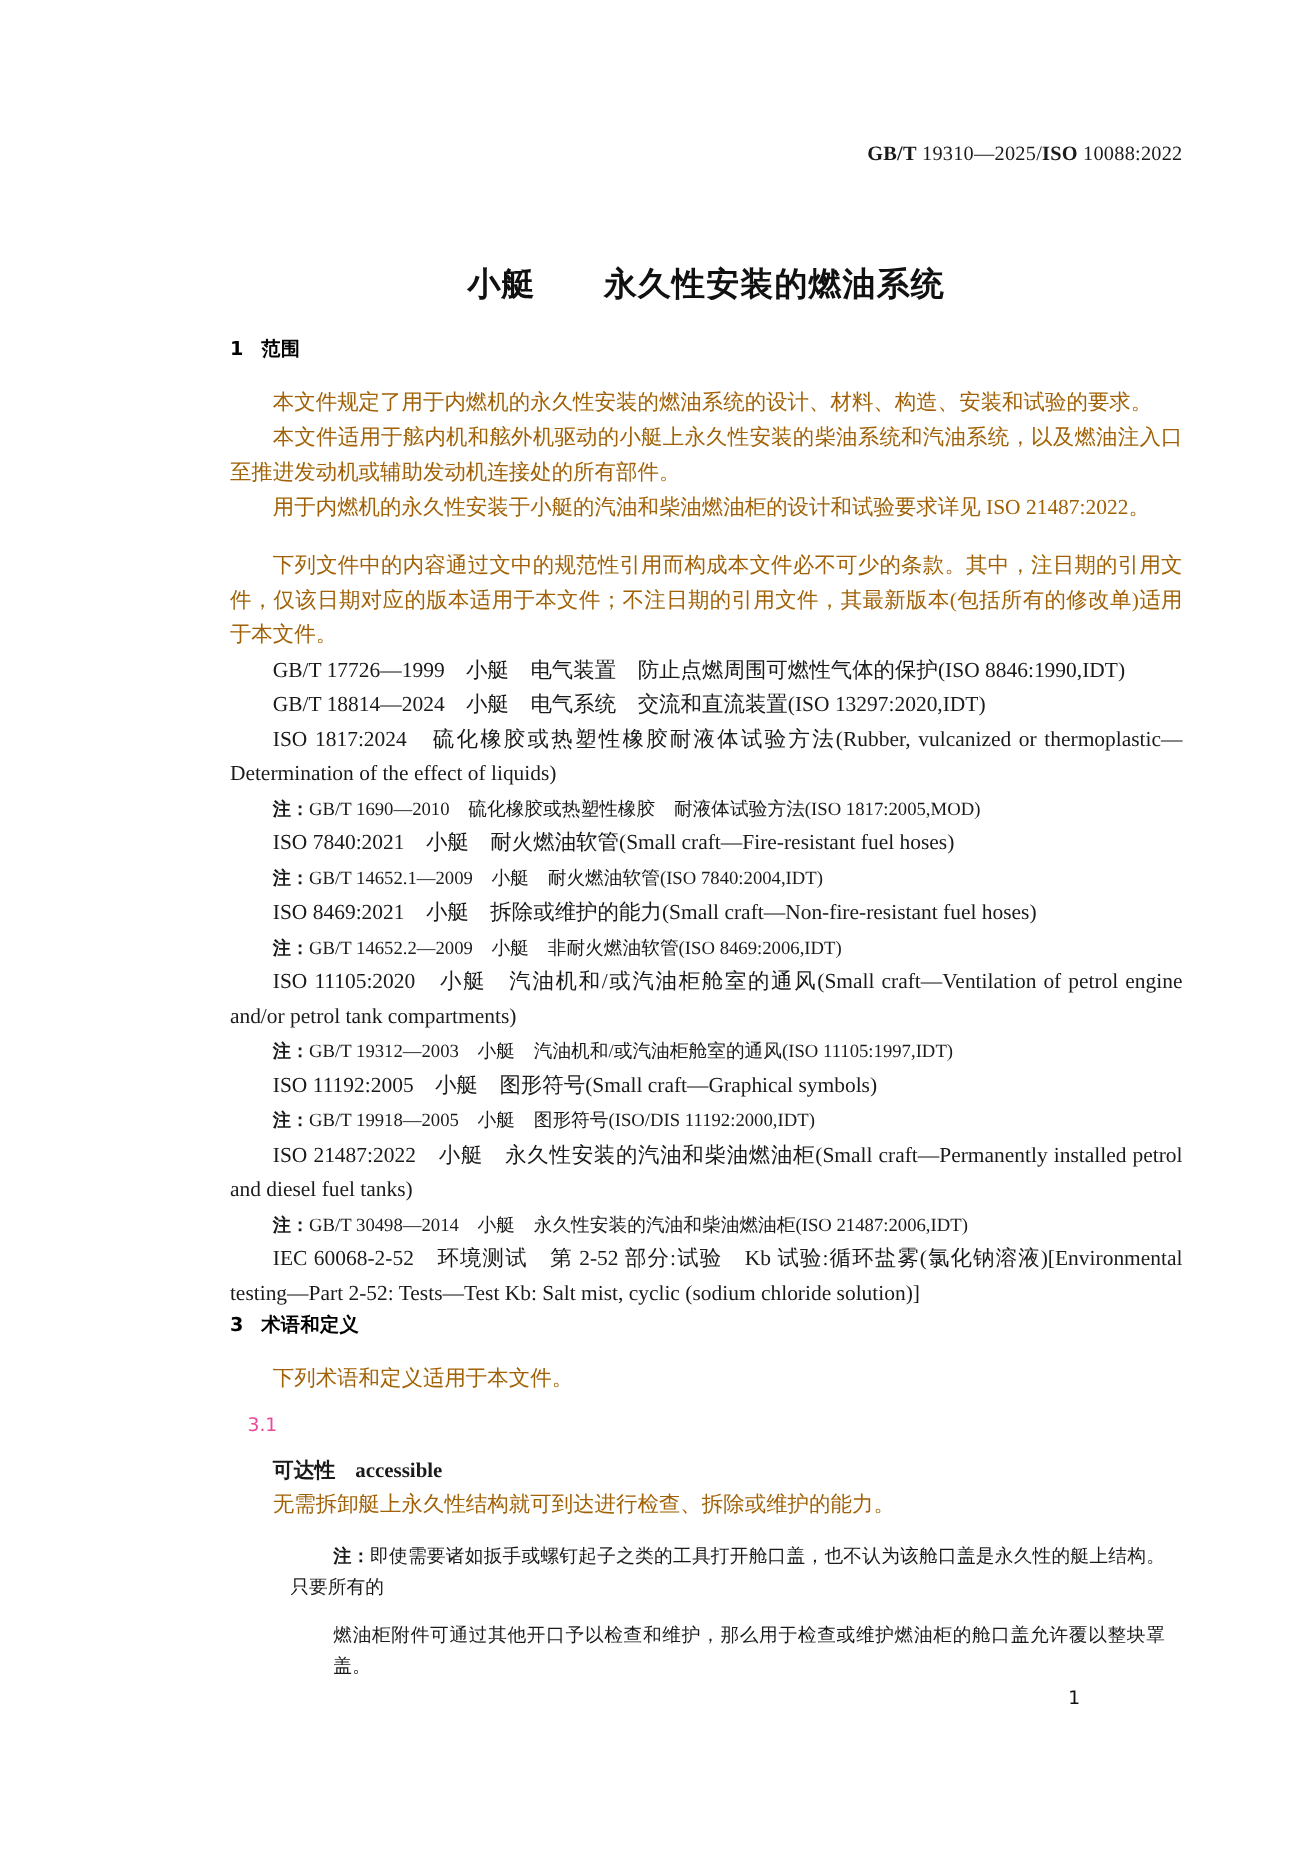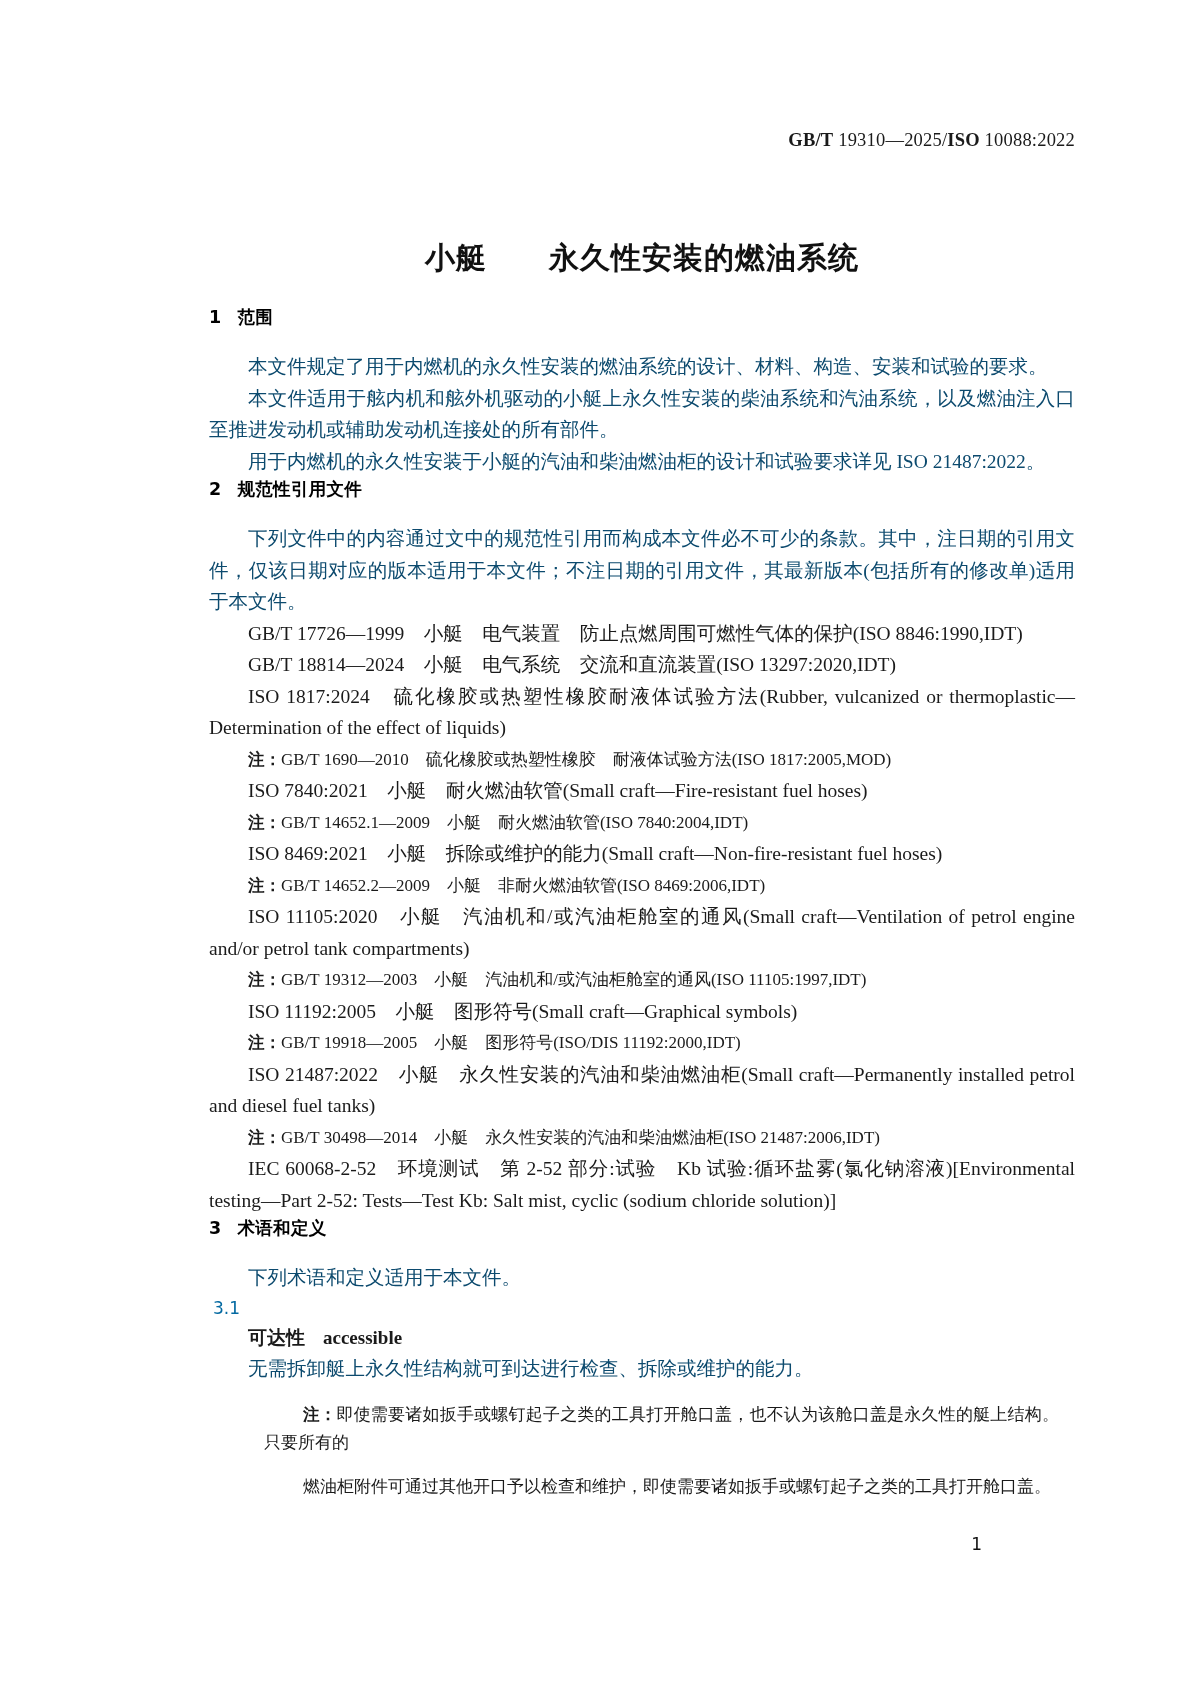--- a/index.html
+++ b/index.html
@@ -72,21 +72,21 @@
   .clause-num { margin-right: 16px; }
 
   p.para {
     font-family: "Liberation Serif", "DejaVu Serif", serif;
     font-size: 19.5px;
     line-height: 31.5px;
     margin: 0;
     text-indent: 39px;
     text-align: justify;
     text-justify: inter-ideograph;
-    color: #0c4a6e;
+    color: #a16207;
   }
   p.para.first-after-head { margin-top: 22px; }
 
   
   p.ref {
     font-family: "Liberation Serif", "DejaVu Serif", serif;
     font-size: 19.5px;
     line-height: 31.5px;
     margin: 0;
     text-indent: 39px;
@@ -105,23 +105,23 @@
   p.note .note-label {
     font-family: "DejaVu Sans", "Liberation Sans", sans-serif;
     font-weight: bold;
     font-size: 16.5px;
   }
 
   
   .term-number {
     font-family: "DejaVu Sans", "Liberation Sans", sans-serif;
     font-size: 17px;
-    margin: 4px;
+    margin: 16px;
     text-indent: 0;
-    color: #0369a1;
+    color: #ec4899;
   }
   .term-name {
     margin: 0;
     text-indent: 39px;
     font-size: 19.5px;
     line-height: 31.5px;
   }
   .term-name .cn {
     font-family: "DejaVu Sans", "Liberation Sans", sans-serif;
     font-weight: bold;
@@ -178,23 +178,20 @@
 
   <div class="flow">
 
     <h2 class="clause">
       <span class="clause-num">1</span><span>范围</span>
     </h2>
     <p class="para first-after-head">本文件规定了用于内燃机的永久性安装的燃油系统的设计、材料、构造、安装和试验的要求。</p>
     <p class="para">本文件适用于舷内机和舷外机驱动的小艇上永久性安装的柴油系统和汽油系统，以及燃油注入口至推进发动机或辅助发动机连接处的所有部件。</p>
     <p class="para">用于内燃机的永久性安装于小艇的汽油和柴油燃油柜的设计和试验要求详见 ISO 21487:2022。</p>
 
-    <h2 class="clause clause-gap-top">
-      <span class="clause-num">2</span><span>规范性引用文件</span>
-    </h2>
     <p class="para first-after-head">下列文件中的内容通过文中的规范性引用而构成本文件必不可少的条款。其中，注日期的引用文件，仅该日期对应的版本适用于本文件；不注日期的引用文件，其最新版本(包括所有的修改单)适用于本文件。</p>
 
     <div>
       <p class="ref">GB/T 17726—1999　小艇　电气装置　防止点燃周围可燃性气体的保护(ISO 8846:1990,IDT)</p>
       <p class="ref">GB/T 18814—2024　小艇　电气系统　交流和直流装置(ISO 13297:2020,IDT)</p>
       <p class="ref">ISO 1817:2024　硫化橡胶或热塑性橡胶耐液体试验方法(Rubber, vulcanized or thermoplastic—Determination of the effect of liquids)</p>
       <p class="note"><span class="note-label">注：</span><span>GB/T 1690—2010　硫化橡胶或热塑性橡胶　耐液体试验方法(ISO 1817:2005,MOD)</span></p>
       <p class="ref">ISO 7840:2021　小艇　耐火燃油软管(Small craft—Fire-resistant fuel hoses)</p>
       <p class="note"><span class="note-label">注：</span><span>GB/T 14652.1—2009　小艇　耐火燃油软管(ISO 7840:2004,IDT)</span></p>
       <p class="ref">ISO 8469:2021　小艇　拆除或维护的能力(Small craft—Non-fire-resistant fuel hoses)</p>
@@ -211,20 +208,20 @@
     <h2 class="clause clause-gap-top">
       <span class="clause-num">3</span><span>术语和定义</span>
     </h2>
     <p class="para first-after-head">下列术语和定义适用于本文件。</p>
 
     <div>
       <p class="term-number">3.1</p>
       <p class="term-name"><span class="cn">可达性</span><span class="en">accessible</span></p>
       <p class="para">无需拆卸艇上永久性结构就可到达进行检查、拆除或维护的能力。</p>
       <p class="footnote"><span class="note-label">注：</span><span>即使需要诸如扳手或螺钉起子之类的工具打开舱口盖，也不认为该舱口盖是永久性的艇上结构。只要所有的</span></p>
-      <p class="footnote cont">燃油柜附件可通过其他开口予以检查和维护，即使需要诸如扳手或螺钉起子之类的工具打开舱口盖。</p>
+      <p class="footnote cont">燃油柜附件可通过其他开口予以检查和维护，那么用于检查或维护燃油柜的舱口盖允许覆以整块罩盖。</p>
     </div>
 
   </div>
 
   <div class="page-number">1</div>
 
 </div>
 
 </body></html>

